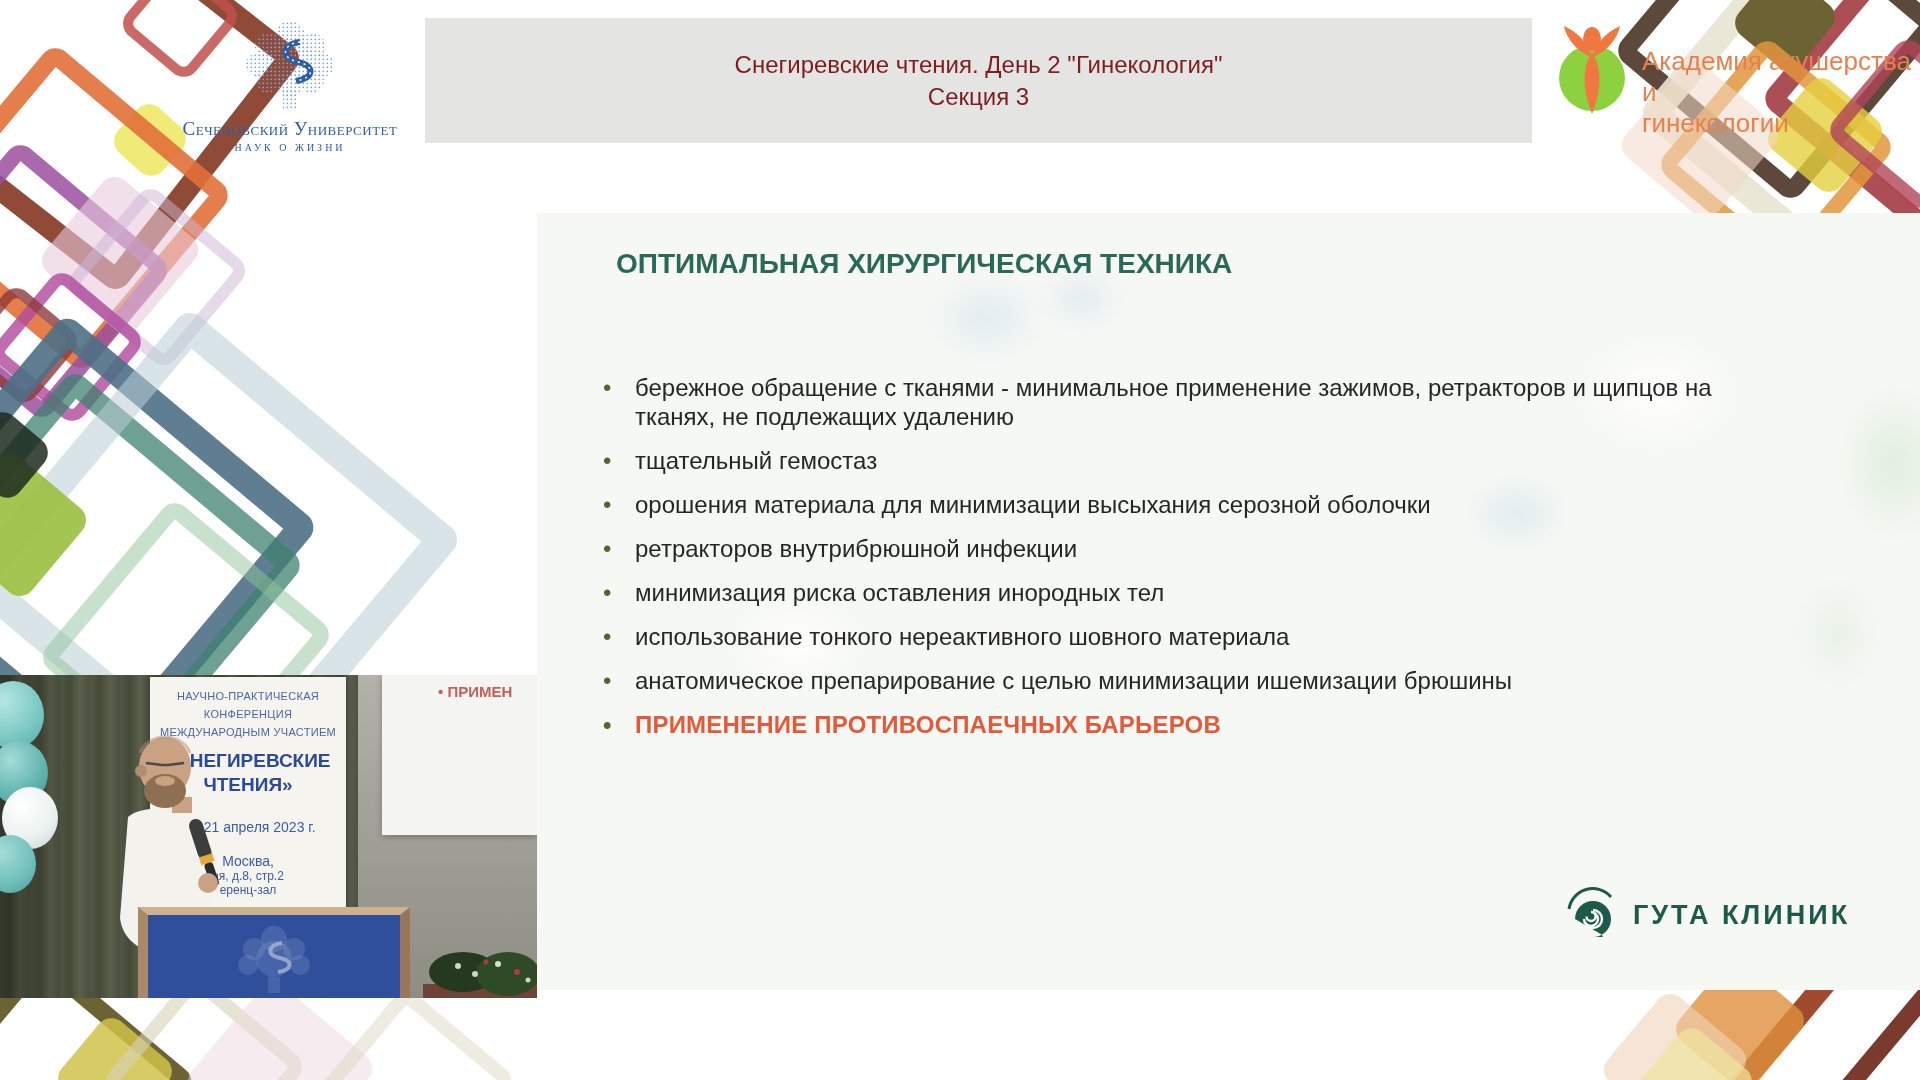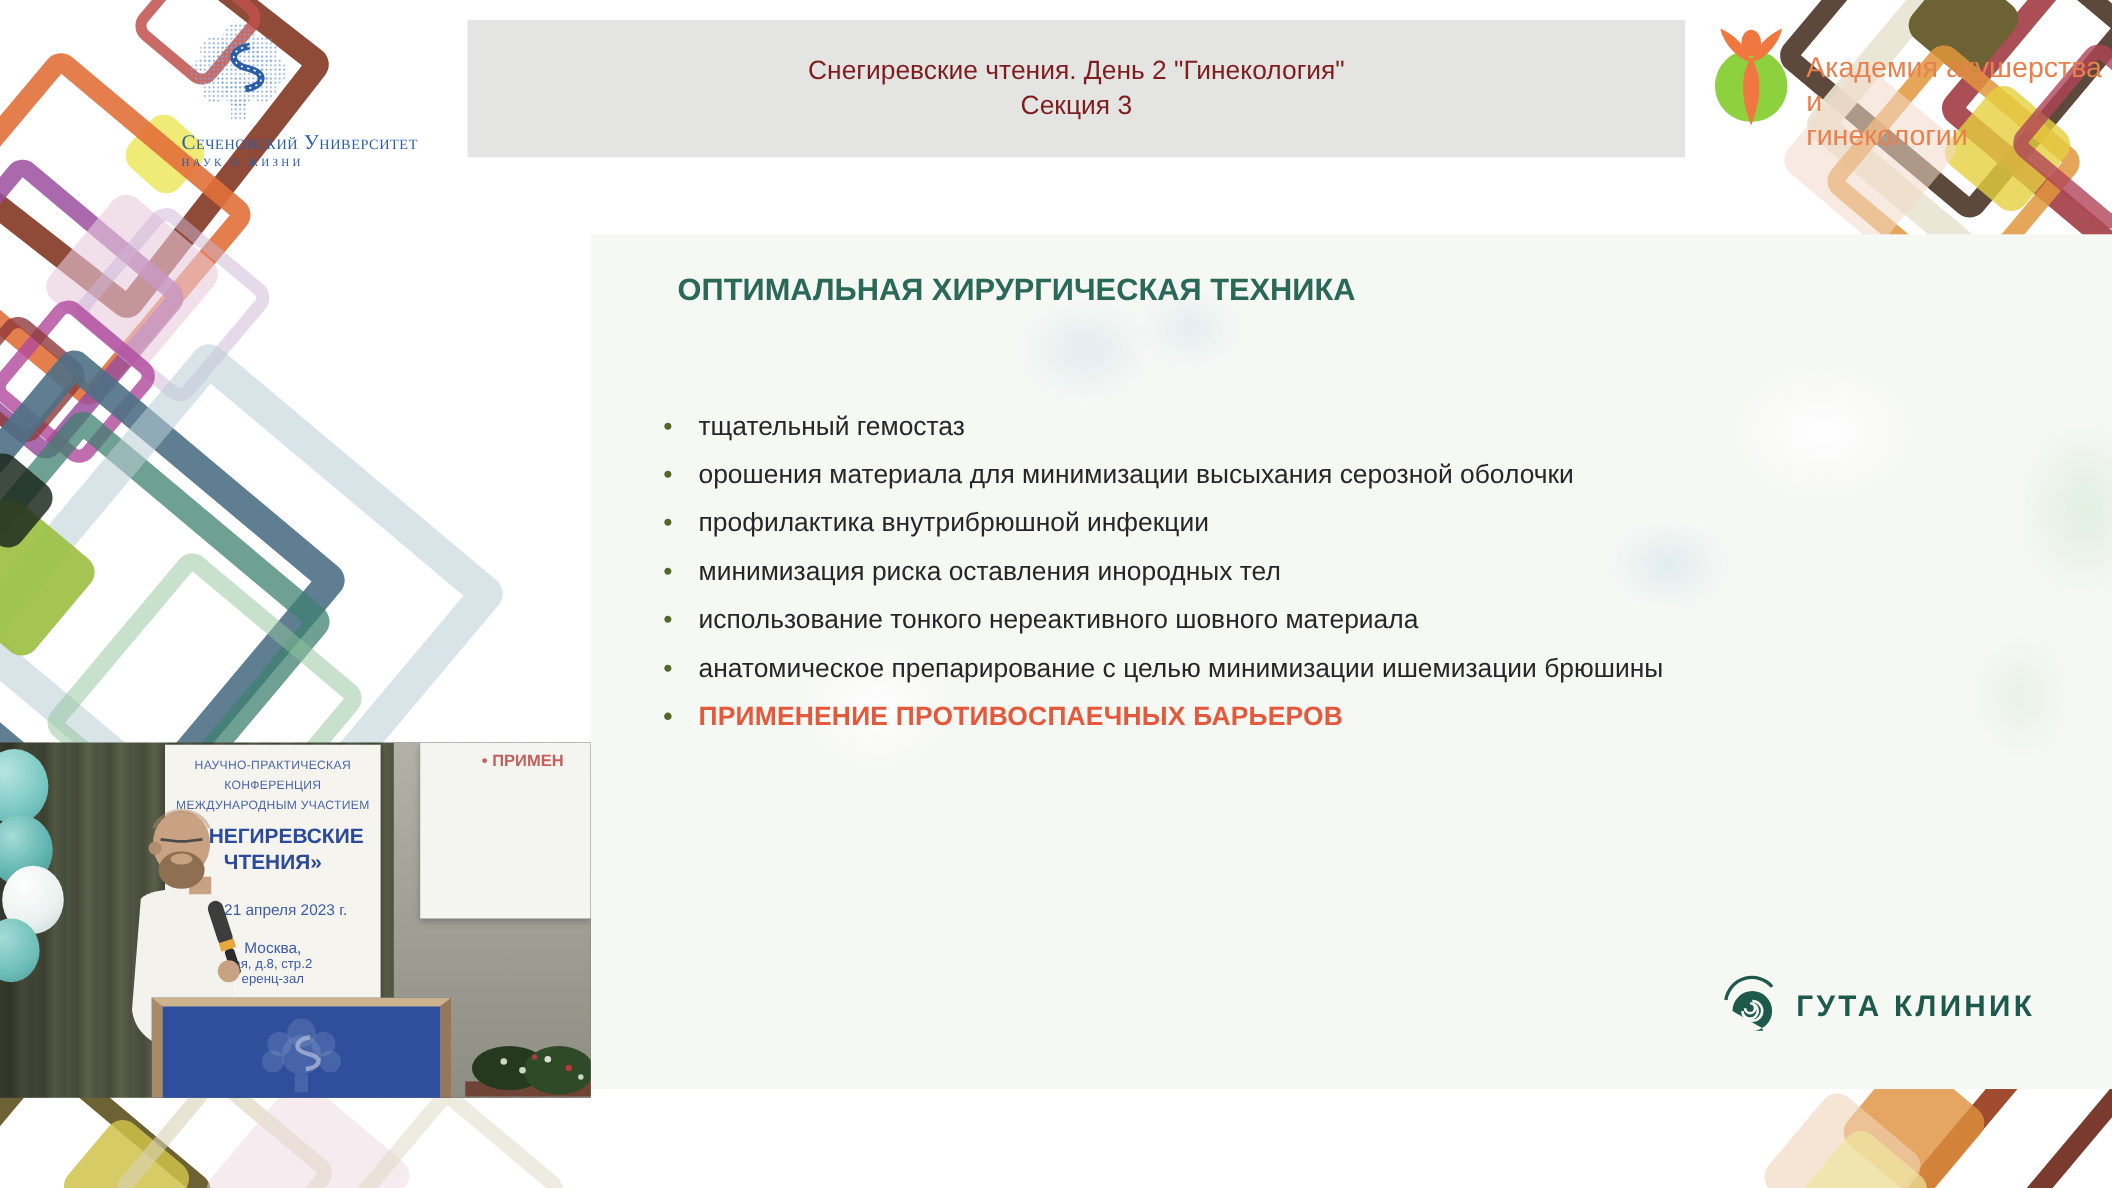--- a/index.html
+++ b/index.html
@@ -6,21 +6,21 @@
   .stage{position:relative;width:1920px;height:1080px;overflow:hidden;background:#ffffff;
          font-family:"Liberation Sans",sans-serif;}
   .sq{position:absolute;border-radius:16px;}
 
   
   .header-bar{position:absolute;left:425px;top:18px;width:1107px;height:125px;background:#e4e4e3;
               display:flex;flex-direction:column;align-items:center;justify-content:center;z-index:3;}
   .header-bar div{font-size:24px;line-height:32px;color:#7f1d1d;text-align:center;}
 
   
-  .sechenov{position:absolute;left:165px;top:18px;width:250px;text-align:left;z-index:3;}
+  .sechenov{position:absolute;left:165px;top:18px;width:250px;text-align:center;z-index:3;}
   .sechenov .title{font-family:"Liberation Serif",serif;font-variant:small-caps;font-size:19px;
                    color:#2b5ea7;letter-spacing:.5px;}
   .sechenov .sub{font-family:"Liberation Serif",serif;font-size:10px;color:#2b5ea7;letter-spacing:3px;margin-top:2px;}
 
   
   .academy{position:absolute;left:1552px;top:24px;width:370px;display:flex;align-items:flex-start;z-index:3;}
   .academy .txt{margin-left:10px;margin-top:22px;font-size:26px;line-height:31px;color:#e8804e;}
 
   
   .slide{position:absolute;left:537px;top:213px;width:1383px;height:777px;z-index:2;overflow:hidden;
@@ -173,23 +173,24 @@
     </span>
     <div class="txt">
       <div>Академия акушерства и</div>
       <div>гинекологии</div>
     </div>
   </div>
 
   <section class="slide">
     <h1>ОПТИМАЛЬНАЯ ХИРУРГИЧЕСКАЯ ТЕХНИКА</h1>
     <ul class="bullets">
+      <li>бережное обращение с тканями - минимальное применение зажимов, ретракторов и щипцов на тканях, не подлежащих удалению</li>
       <li>тщательный гемостаз</li>
       <li>орошения материала для минимизации высыхания серозной оболочки</li>
-      <li>профилактика внутрибрюшной инфекции</li>
+      <li>ретракторов внутрибрюшной инфекции</li>
       <li>минимизация риска оставления инородных тел</li>
       <li>использование тонкого нереактивного шовного материала</li>
       <li>анатомическое препарирование с целью минимизации ишемизации брюшины</li>
       <li class="hl">ПРИМЕНЕНИЕ ПРОТИВОСПАЕЧНЫХ БАРЬЕРОВ</li>
     </ul>
     <div class="guta">
       <span>
         <svg width="56" height="56" viewBox="0 0 56 56">
           <path d="M4 24 A24 24 0 0 1 46 12" stroke="#1d5a4b" stroke-width="3" fill="none"></path>
           <path d="M10 34 a18 18 0 1 1 18 18 l10 0 a6 6 0 0 0 -4 -4 Z" fill="#1d5a4b"></path>

